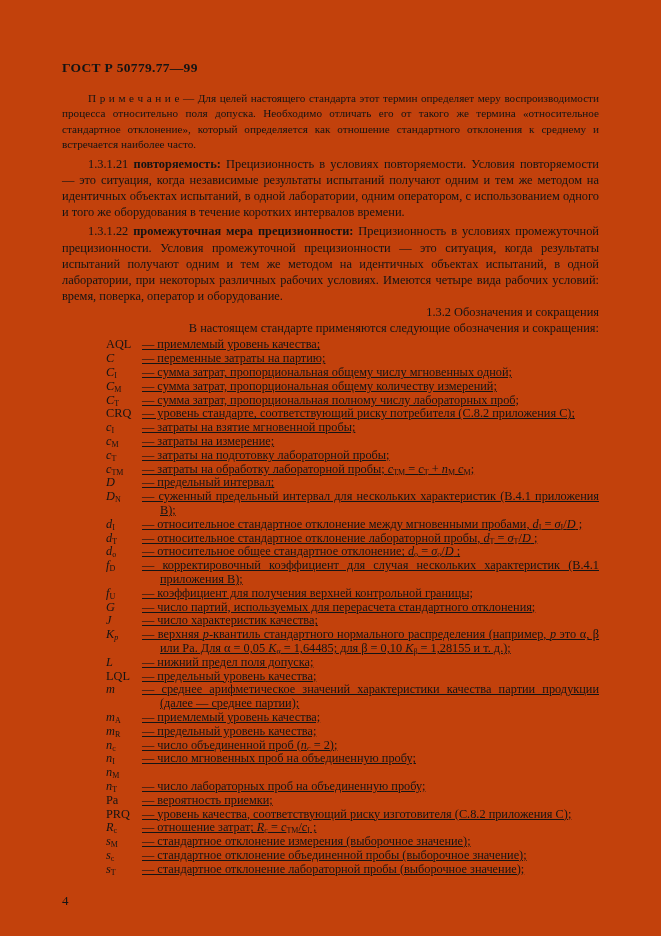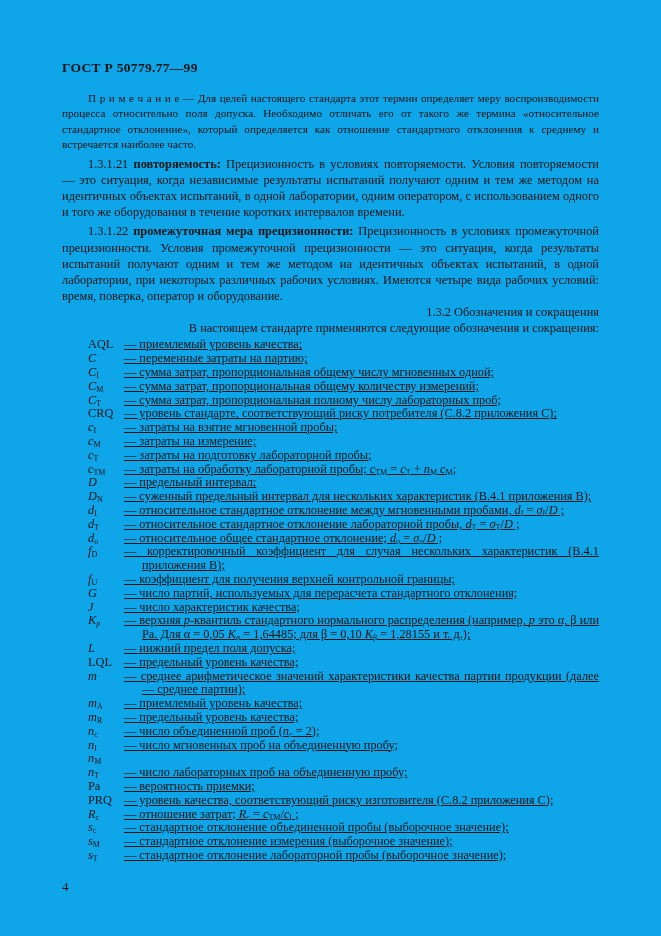--- a/index.html
+++ b/index.html
@@ -1,19 +1,19 @@
 <!DOCTYPE html>
 <html lang="ru"><head>
 <meta charset="utf-8">
 <style>
   html, body { margin: 0; padding: 0; background: #e8e8e8; }
   .page {
     width: 661px;
     height: 936px;
-    background: #0ea5e9;
+    background: #c2410c;
     color: #141414;
     font-family: "Liberation Serif", "DejaVu Serif", serif;
     box-sizing: border-box;
     padding: 60px 62px 0 62px;
     position: relative;
     overflow: hidden;
   }
   .doc-header {
     font-weight: bold;
     font-size: 13.5px;
@@ -42,21 +42,21 @@
     text-align: right;
   }
   .symbols-list { margin-top: 2px; }
   .symrow {
     display: flex;
     font-size: 12.3px;
     line-height: 13.8px;
   }
   .symrow .sym {
     flex: 0 0 36px;
-    margin-left: 26px;
+    margin-left: 44px;
     white-space: nowrap;
   }
   .symrow .desc {
     flex: 1;
     text-align: justify;
     padding-left: 18px;
     text-indent: -18px;
     text-decoration: underline;
   }
   .i  { font-style: italic; }
@@ -206,28 +206,28 @@
       </div>
       <div class="symrow">
         <div class="sym"><span>PRQ</span></div>
         <div class="desc"><span>— уровень качества, соответствующий риску изготовителя (С.8.2 приложения С);</span></div>
       </div>
       <div class="symrow">
         <div class="sym"><span class="i">R</span><span class="s">c</span></div>
         <div class="desc"><span>— отношение затрат; </span><span class="i">R</span><span class="s">c</span><span> = </span><span class="i">c</span><span class="s">TM</span><span>/</span><span class="i">c</span><span class="s">I</span><span> ;</span></div>
       </div>
       <div class="symrow">
+        <div class="sym"><span class="i">s</span><span class="s">M</span></div>
+        <div class="desc"><span>— стандартное отклонение измерения (выборочное значение);</span></div>
+      </div>
+      <div class="symrow">
         <div class="sym"><span class="i">s</span><span class="s">c</span></div>
         <div class="desc"><span>— стандартное отклонение объединенной пробы (выборочное значение);</span></div>
       </div>
       <div class="symrow">
-        <div class="sym"><span class="i">s</span><span class="s">M</span></div>
-        <div class="desc"><span>— стандартное отклонение измерения (выборочное значение);</span></div>
-      </div>
-      <div class="symrow">
         <div class="sym"><span class="i">s</span><span class="s">T</span></div>
         <div class="desc"><span>— стандартное отклонение лабораторной пробы (выборочное значение);</span></div>
       </div>
     </div>
 
   <div class="page-number">4</div>
 
 </div>
 
 </body></html>

